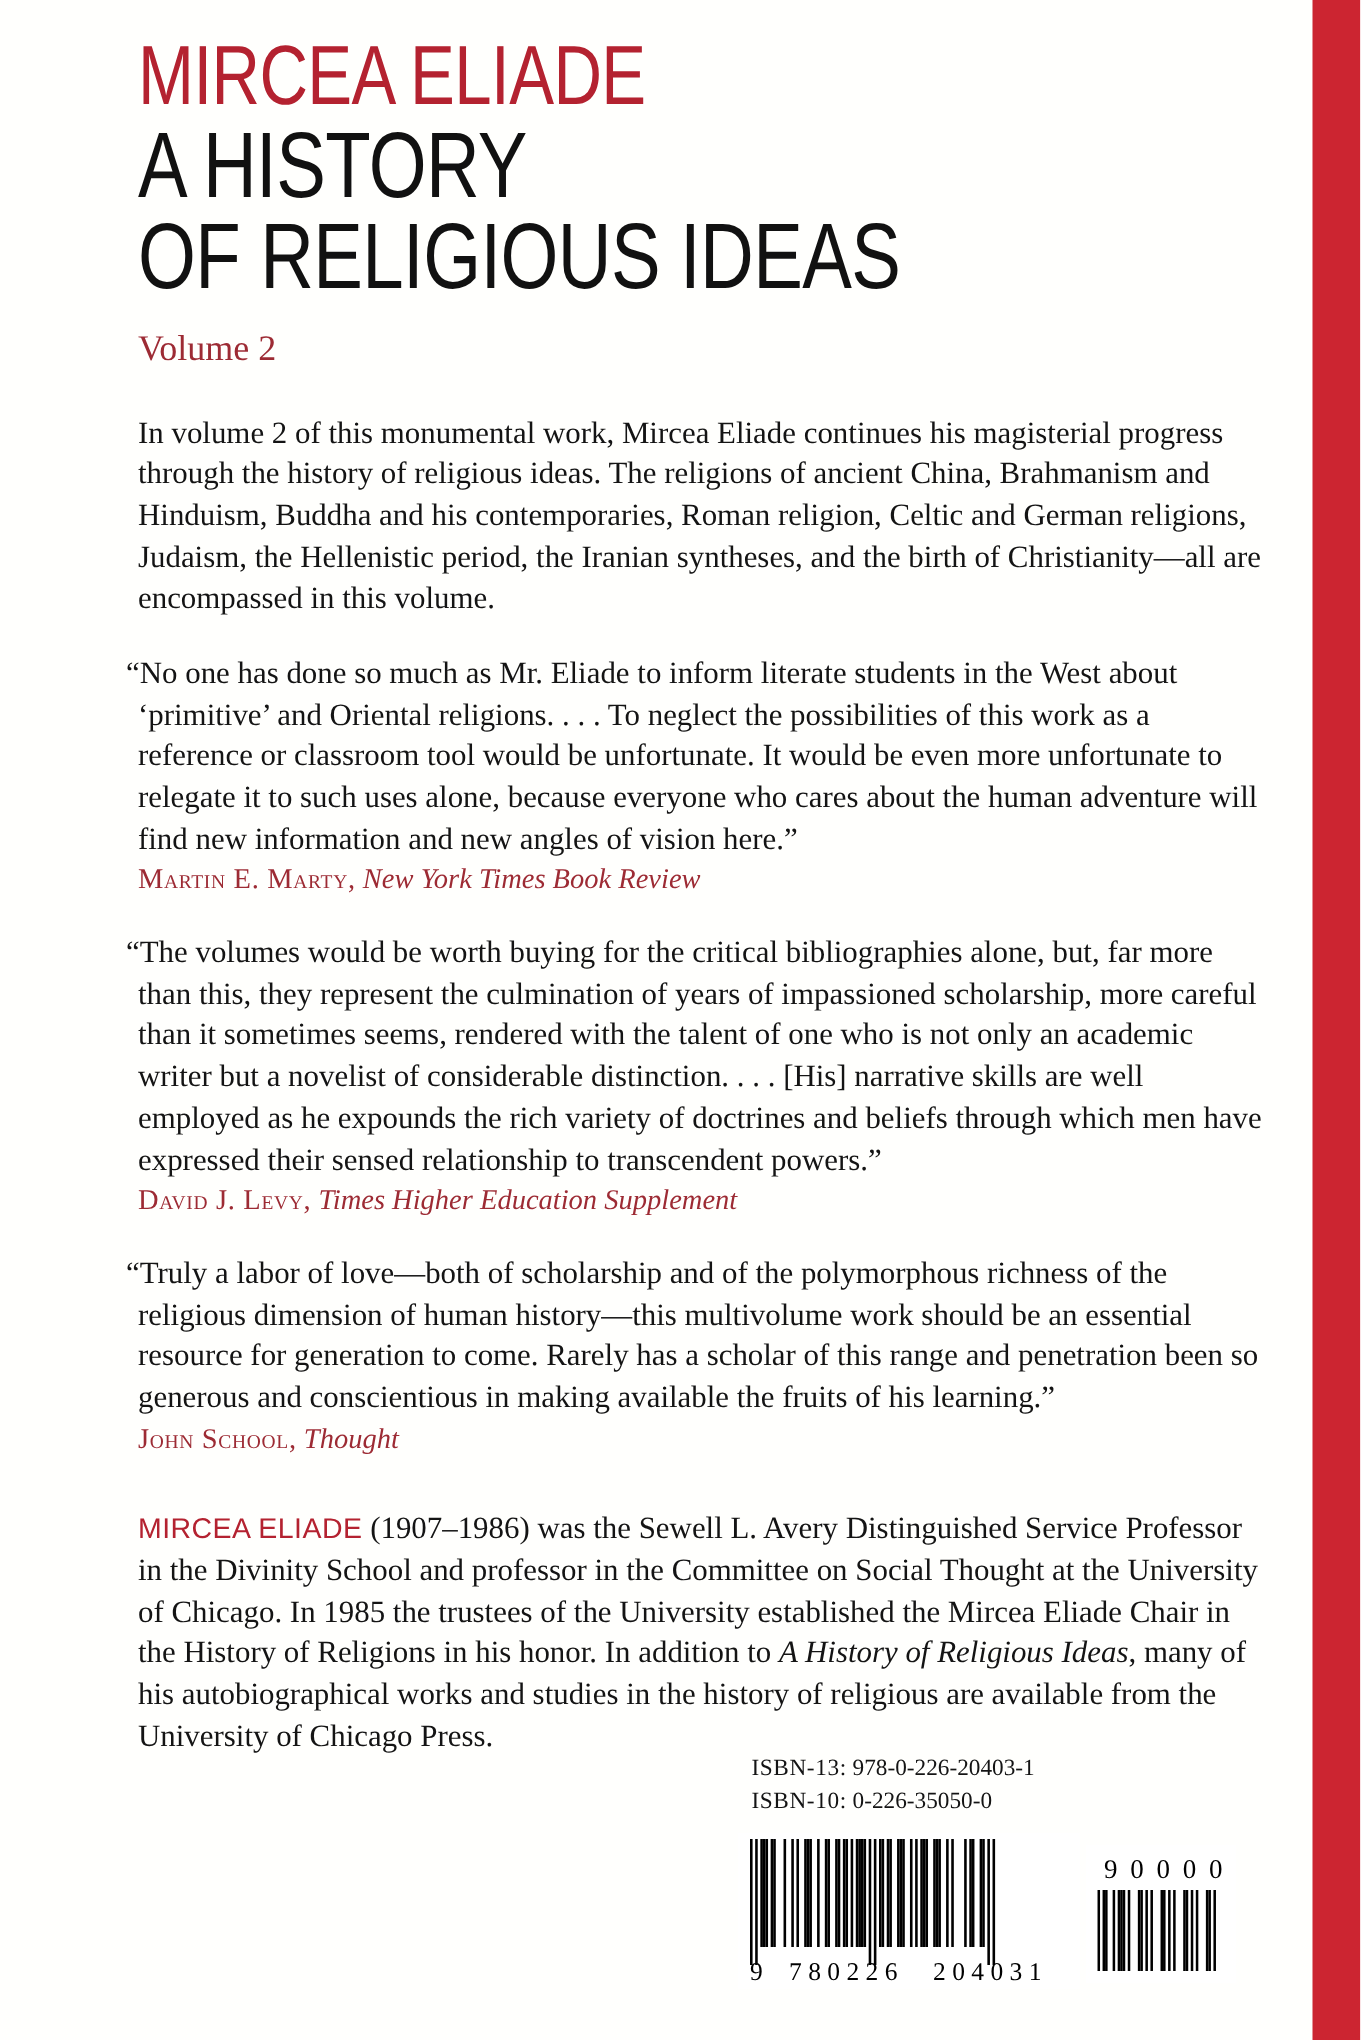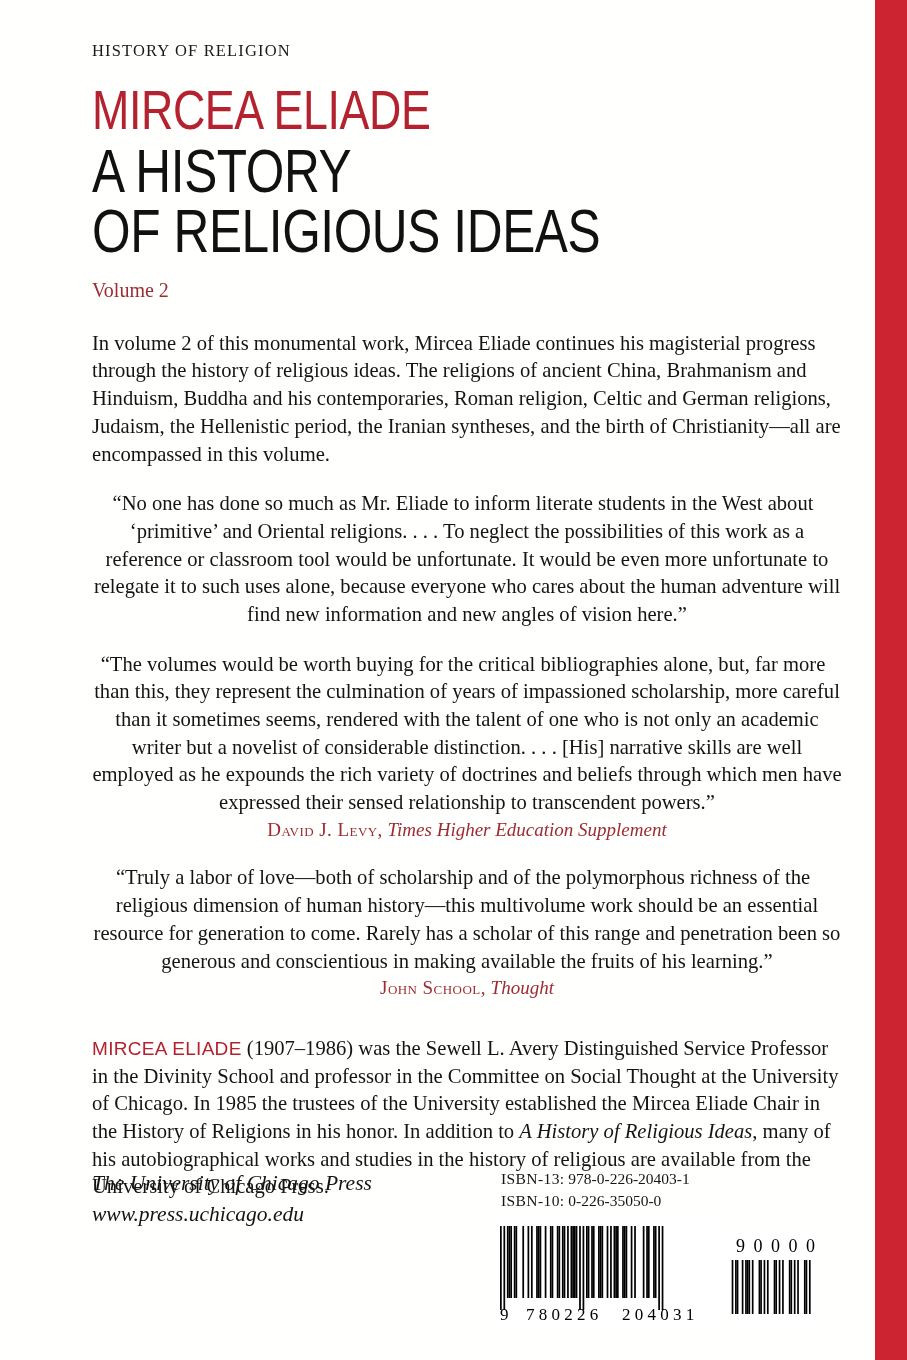--- a/index.html
+++ b/index.html
@@ -79,21 +79,21 @@
     margin-top: 2px;
     font-size: 62px;
   }
 
   
   .volume-block {
     margin-top: 16px;
     color: #9d2b34;
   }
   .volume-no {
-    font-size: 20px;
+    font-size: 24px;
     line-height: 1.32;
   }
   .subtitle {
     font-size: 20px;
     line-height: 1.32;
   }
   .translator {
     font-size: 20px;
     font-style: italic;
     line-height: 1.36;
@@ -105,21 +105,20 @@
     width: 750px;
     font-size: 20.6px;
     line-height: 1.345;
     color: #141414;
     text-align: left;
   }
 
   .quote-block {
     margin-top: 22px;
     width: 750px;
-    text-align: center;
   }
   .quote-text {
     font-size: 20.6px;
     line-height: 1.345;
     color: #141414;
     text-indent: -8px;
   }
   .attrib {
     margin-top: 1px;
     font-size: 19px;
@@ -213,35 +212,38 @@
 </style>
 </head>
 <body>
 
 <div class="cover">
 
   <div class="spine-band"></div>
 
   <div class="page">
 
-    <div class="series">HISTORY OF RELIGION</div>
 
     <div class="author-display">MIRCEA ELIADE</div>
 
     <div class="title-line title-line-1">A HISTORY</div>
     <div class="title-line title-line-2">OF RELIGIOUS IDEAS</div>
 
     <div class="volume-block">
       <div class="volume-no">Volume 2</div>
     </div>
 
     <div class="blurb">In volume 2 of this monumental work, Mircea Eliade continues his magisterial progress through the history of religious ideas. The religions of ancient China, Brahmanism and Hinduism, Buddha and his contemporaries, Roman religion, Celtic and German religions, Judaism, the Hellenistic period, the Iranian syntheses, and the birth of Christianity—all are encompassed in this volume.</div>
 
     <div class="quote-block">
       <div class="quote-text">“No one has done so much as Mr. Eliade to inform literate students in the West about ‘primitive’ and Oriental religions. . . . To neglect the possibilities of this work as a reference or classroom tool would be unfortunate. It would be even more unfortunate to relegate it to such uses alone, because everyone who cares about the human adventure will find new information and new angles of vision here.”</div>
+      <div class="attrib">
+        <span class="who">Martin E. Marty,</span>
+        <span class="pub">New York Times Book Review</span>
+      </div>
     </div>
 
     <div class="quote-block">
       <div class="quote-text">“The volumes would be worth buying for the critical bibliographies alone, but, far more than this, they represent the culmination of years of impassioned scholarship, more careful than it sometimes seems, rendered with the talent of one who is not only an academic writer but a novelist of considerable distinction. . . . [His] narrative skills are well employed as he expounds the rich variety of doctrines and beliefs through which men have expressed their sensed relationship to transcendent powers.”</div>
       <div class="attrib">
         <span class="who">David J. Levy,</span>
         <span class="pub">Times Higher Education Supplement</span>
       </div>
     </div>
 
@@ -254,24 +256,20 @@
     </div>
 
     <div class="bio">
       <span class="bio-name">MIRCEA ELIADE</span><span> (1907–1986) was the Sewell L. Avery Distinguished Service Professor in the Divinity School and professor in the Committee on Social Thought at the University of Chicago. In 1985 the trustees of the University established the Mircea Eliade Chair in the History of Religions in his honor. In addition to </span><em>A History of Religious Ideas</em><span>, many of his autobiographical works and studies in the history of religious are available from the University of Chicago Press.</span>
     </div>
 
   </div>
 
   <div class="footer">
 
-    <div class="imprint">
-      <div>The University of Chicago Press</div>
-      <div>www.press.uchicago.edu</div>
-    </div>
 
     <div class="isbn-wrap">
       <div><span class="lbl">ISBN-13:</span> <span>978-0-226-20403-1</span></div>
       <div><span class="lbl">ISBN-10:</span> <span>0-226-35050-0</span></div>
     </div>
 
     <div class="barcode-area">
 
       <svg class="bc-main" width="228" height="104" viewBox="0 0 228 104" xmlns="http://www.w3.org/2000/svg">
         <rect x="0" y="0" width="228" height="104" fill="#ffffff"></rect>

